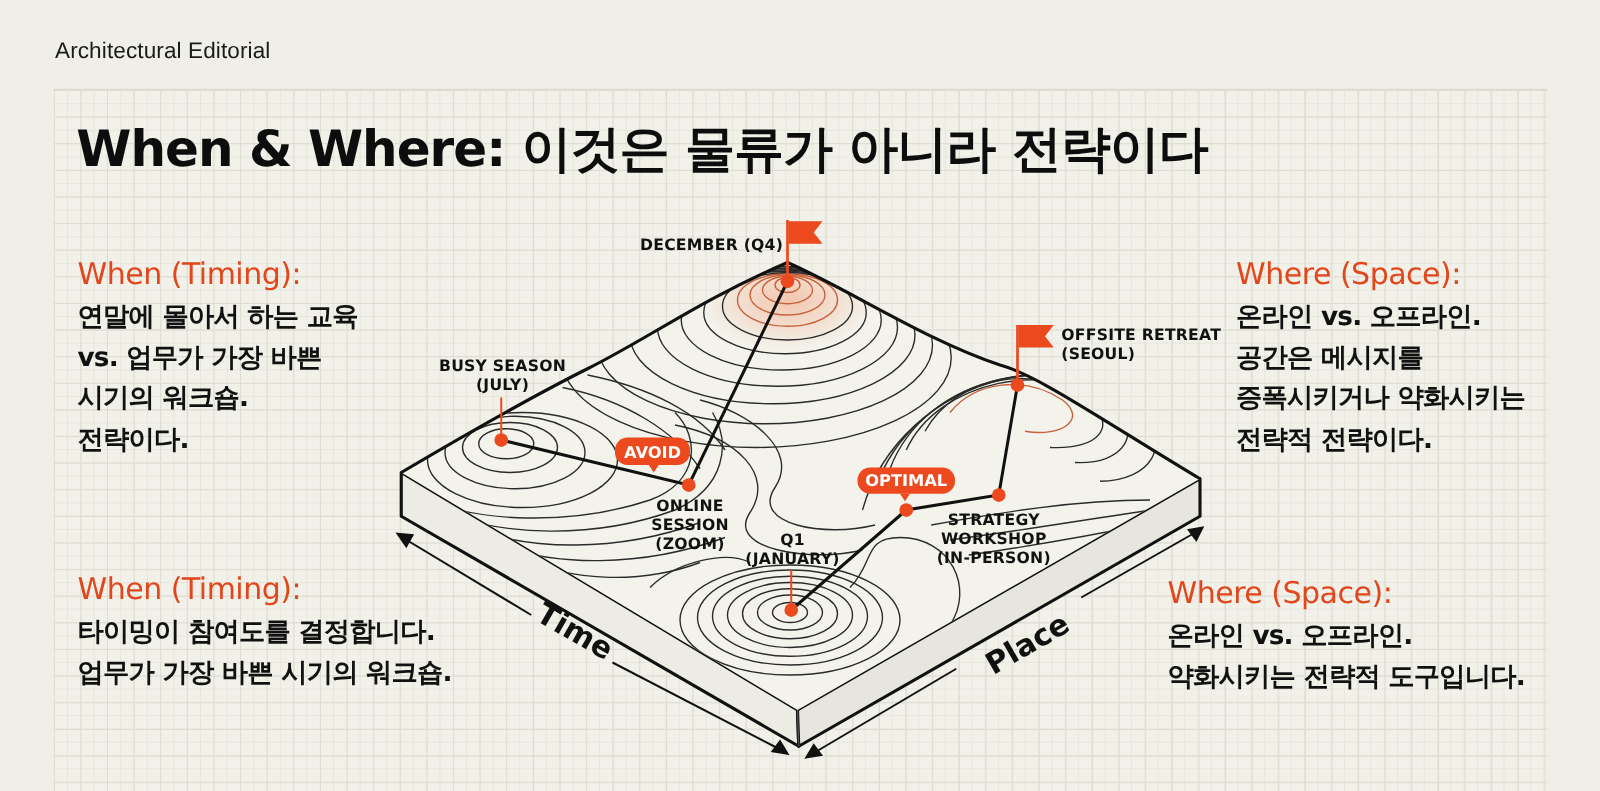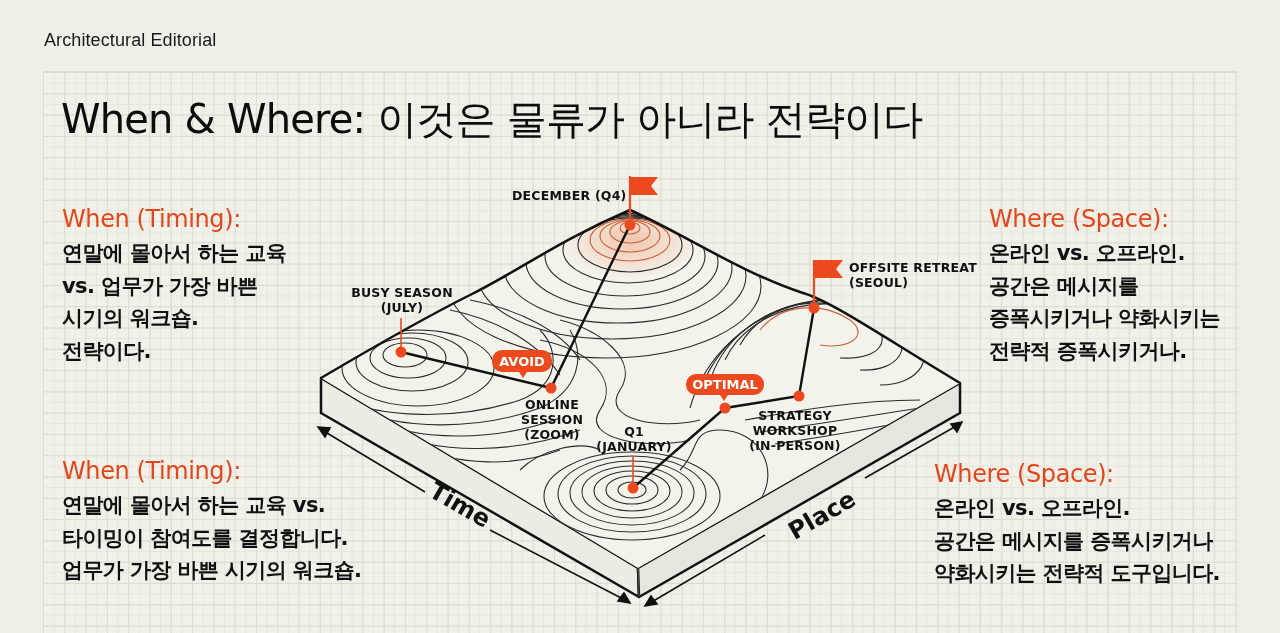--- a/index.html
+++ b/index.html
@@ -21,21 +21,21 @@
       linear-gradient(#dcdcd2 1px, transparent 1px),
       linear-gradient(90deg, #dcdcd2 1px, transparent 1px),
       linear-gradient(#e6e6dd 1px, transparent 1px),
       linear-gradient(90deg, #e6e6dd 1px, transparent 1px);
     background-size:21.3px 21.3px, 21.3px 21.3px, 10.65px 10.65px, 10.65px 10.65px;
     border-top:1px solid #dcdcd2;
   }
   .title {
     position:absolute; left:61px; top:92px;
     font-family:"DejaVu Sans", sans-serif;
-    font-weight:normal; font-size:40px; letter-spacing:-0.8px; color:#0d0d0d;
+    font-weight:bold; font-size:40px; letter-spacing:-0.8px; color:#0d0d0d;
     white-space:nowrap;
   }
   .block { position:absolute; font-family:"DejaVu Sans", sans-serif; }
   .block .head {
     color:#e2461a; font-weight:normal; font-size:24px; letter-spacing:-0.4px;
     margin-bottom:4px; white-space:nowrap;
   }
   .block .line {
     font-weight:bold; font-size:21px; line-height:32.5px; letter-spacing:-0.6px;
     white-space:nowrap; color:#111;
@@ -63,37 +63,35 @@
 <div class="block" style="left:62px; top:205px;">
   <div class="head">When (Timing):</div>
   <div class="line">연말에 몰아서 하는 교육</div>
   <div class="line">vs. 업무가 가장 바쁜</div>
   <div class="line">시기의 워크숍.</div>
   <div class="line">전략이다.</div>
 </div>
 
 <div class="block" style="left:62px; top:457px;">
   <div class="head">When (Timing):</div>
-  <div class="line">연말에 몰아서 하는 교육 vs.</div>
   <div class="line">타이밍이 참여도를 결정합니다.</div>
   <div class="line">업무가 가장 바쁜 시기의 워크숍.</div>
 </div>
 
 <div class="block right" style="right:60px; top:205px;">
   <div class="head">Where (Space):</div>
   <div class="line">온라인 vs. 오프라인.</div>
   <div class="line">공간은 메시지를</div>
   <div class="line">증폭시키거나 약화시키는</div>
-  <div class="line">전략적 증폭시키거나.</div>
+  <div class="line">전략적 전략이다.</div>
 </div>
 
 <div class="block right" style="right:60px; top:460px;">
   <div class="head">Where (Space):</div>
   <div class="line">온라인 vs. 오프라인.</div>
-  <div class="line">공간은 메시지를 증폭시키거나</div>
   <div class="line">약화시키는 전략적 도구입니다.</div>
 </div>
 
 <svg class="map" width="1280" height="633" viewBox="0 0 1280 633">
   <defs>
     <radialGradient id="peakGlow" cx="50%" cy="50%" r="50%">
       <stop offset="0%" stop-color="#f2b79a" stop-opacity="0.75"></stop>
       <stop offset="100%" stop-color="#f2b79a" stop-opacity="0"></stop>
     </radialGradient>
     <clipPath id="topClip">

